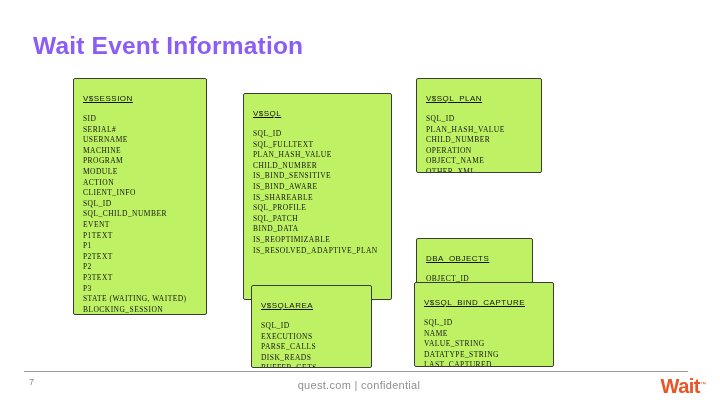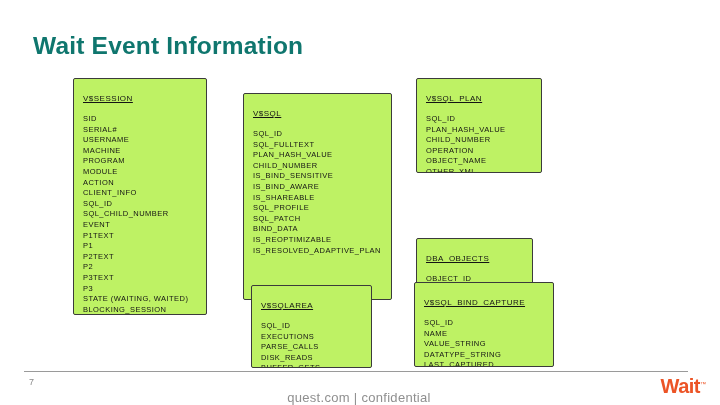--- a/index.html
+++ b/index.html
@@ -10,21 +10,21 @@
     background: #ffffff;
     overflow: hidden;
     font-family: "Liberation Sans", sans-serif;
   }
   .slide-title {
     position: absolute;
     left: 33px;
     top: 16px;
     font-size: 24.5px;
     line-height: 28px;
-    color: #0f766e;
+    color: #8b5cf6;
     letter-spacing: 0.2px;
     white-space: nowrap;
   }
   .box {
     position: absolute;
     box-sizing: border-box;
     background: #bef264;
     border: 1.5px solid #3b3b3b;
     border-radius: 2px;
     padding: 8px 4px 0 9px;
@@ -33,21 +33,21 @@
   .box-title {
     display: inline-block;
     font-size: 8px;
     line-height: 9px;
     letter-spacing: 0.5px;
     color: #141414;
     text-decoration: underline;
     margin-bottom: 11px;
     white-space: nowrap;
   }
-  .box-items { display: block; }
+  .box-items { display: block; font-family: Liberation Serif, serif; }
   .box-item {
     font-size: 7.5px;
     line-height: 10.6px;
     letter-spacing: 0.45px;
     color: #141414;
     white-space: nowrap;
   }
   .footer-line {
     position: absolute;
     left: 24px;
@@ -62,24 +62,23 @@
     top: 377px;
     font-size: 9px;
     color: #8a8a8a;
   }
   .footer-text {
     position: absolute;
     left: 14px;
     right: 16px;
     top: 379px;
     text-align: center;
-    font-size: 13px;
+    font-size: 11px;
     letter-spacing: 0.3px;
     color: #8f8f8f;
-    margin-top: 11px;
   }
   .logo {
     position: absolute;
     right: 14px;
     top: 374px;
     color: #ec5426;
     font-size: 20px;
     line-height: 20px;
     font-weight: bold;
     letter-spacing: -0.5px;

